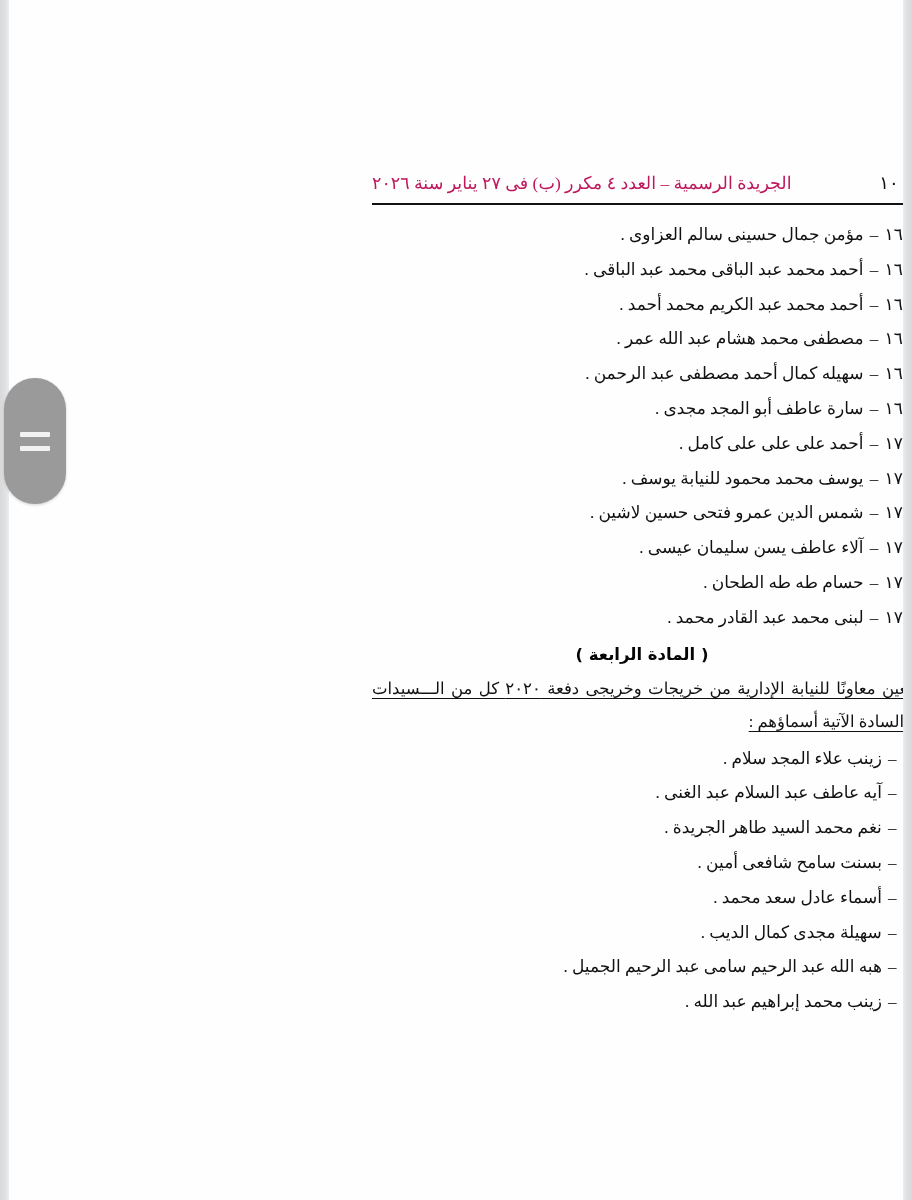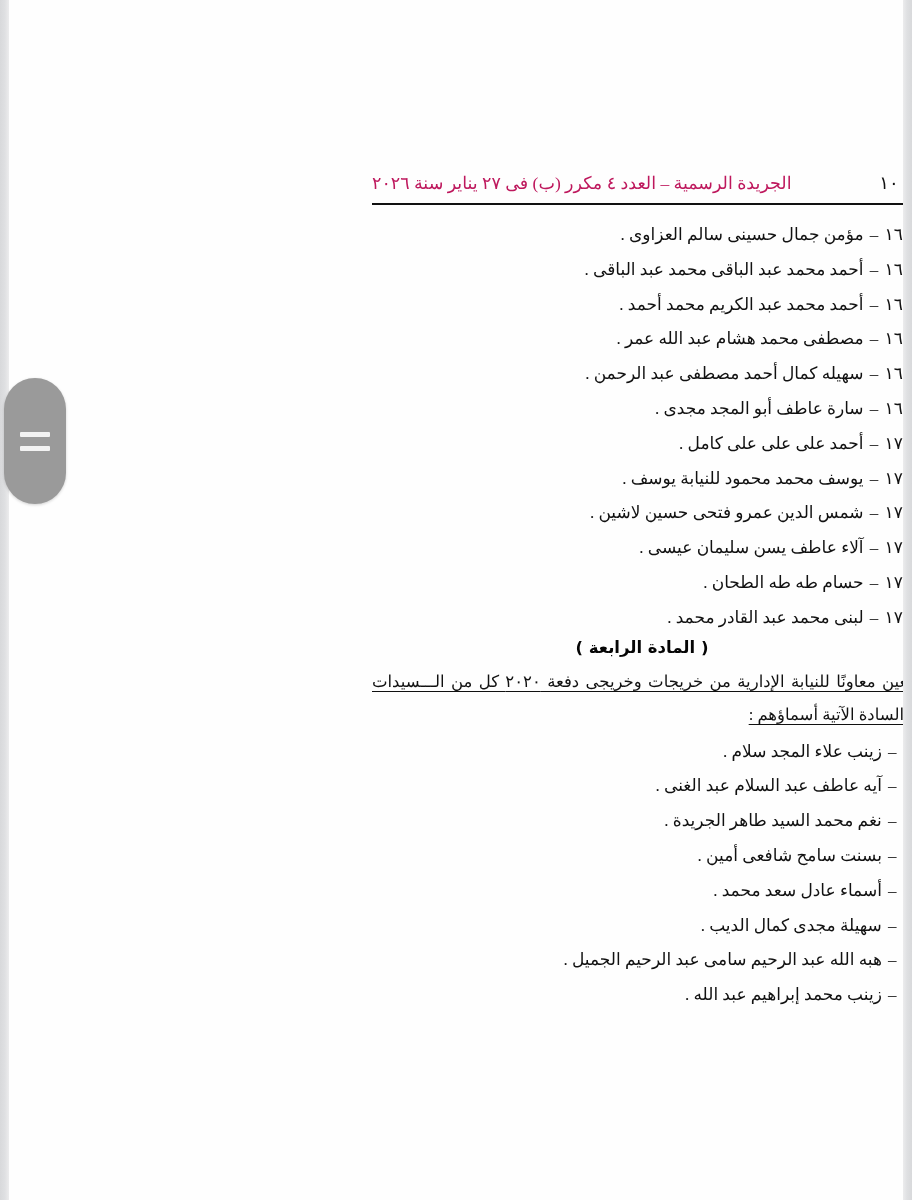--- a/index.html
+++ b/index.html
@@ -134,21 +134,21 @@
 
   .num { }
   .dash { padding: 0 2px; }
 
   
   .article-heading {
     text-align: center;
     font-weight: bold;
     font-size: 16.5px;
     color: #050505;
-    margin-top: 2px;
+    margin-top: 9px;
     margin-bottom: 2px;
     direction: rtl;
     font-family: "DejaVu Sans", "Liberation Sans", sans-serif;
   }
 
   
   .intro-para {
     direction: rtl;
     text-align: right;
     font-size: 16.5px;

